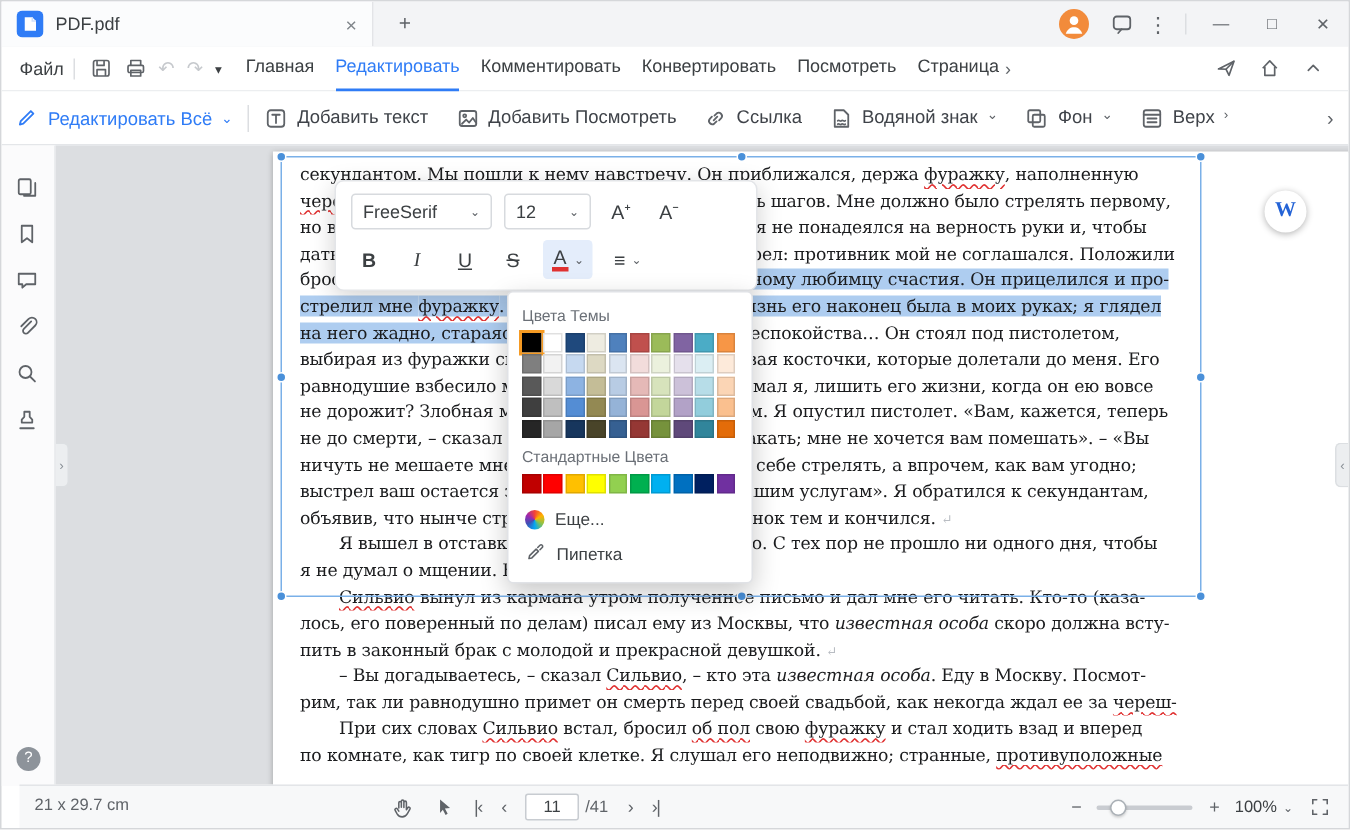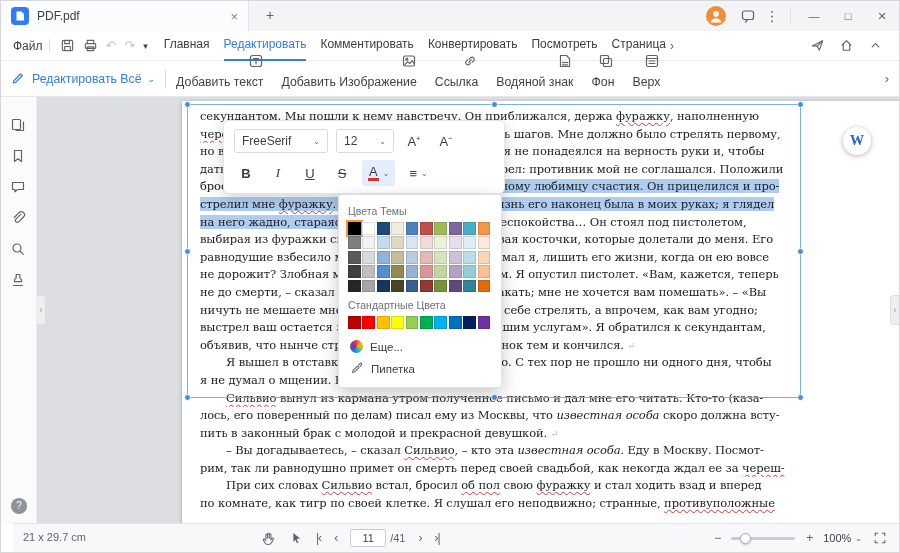--- a/index.html
+++ b/index.html
@@ -30,21 +30,21 @@
   .menu-item.active{color:#2f7cf6;border-bottom:2px solid #2f7cf6;}
   .menu-overflow{font-size:12px;color:#5f6368;margin-left:4px;}
   .mb-right{margin-left:auto;display:flex;gap:6px;}
 
   
   .ribbon{position:absolute;top:60px;left:0;right:0;height:36px;background:#fff;border-bottom:1px solid #e4e6e9;display:flex;align-items:center;padding:0 10px;box-sizing:border-box;}
   .edit-all{display:flex;align-items:center;gap:6px;color:#2f7cf6;font-size:12.3px;white-space:nowrap;}
   .edit-all .caret{font-size:9px;}
   .vsep.tall{height:18px;margin:0 10px;}
   .ribbon-items{display:flex;gap:18px;flex:1;}
-  .ritem{display:flex;align-items:flex-end;gap:6px;font-size:12.3px;color:#3f4349;white-space:nowrap;flex-direction:column;}
+  .ritem{display:flex;align-items:flex-start;gap:6px;font-size:12.3px;color:#3f4349;white-space:nowrap;}
   .ritem .caret{font-size:9px;color:#5f6368;}
   .ric{display:inline-flex;}
   .ribbon-overflow{color:#5f6368;font-size:13px;margin-left:4px;}
 
   
   .sidebar{position:absolute;top:96px;left:0;width:36px;bottom:28px;background:#fbfbfc;border-right:1px solid #ebedef;box-sizing:border-box;}
   #sidebarIcons{display:flex;flex-direction:column;align-items:center;gap:14px;padding-top:20px;}
   .sb-item{width:17px;height:17px;display:inline-flex;}
   .help{position:absolute;bottom:10px;left:10px;width:16px;height:16px;border-radius:50%;background:#8d939a;color:#fff;font-size:10px;text-align:center;line-height:16px;}
 
@@ -219,21 +219,21 @@
           <span>Добавить текст</span>
         </div>
         <div class="ritem">
           <span class="ric">
             <svg width="16" height="16" viewBox="0 0 16 16" fill="none" stroke="#5f6368" stroke-width="1.2" stroke-linecap="round" stroke-linejoin="round">
               <rect x="2.5" y="3" width="11" height="10" rx="1.5"></rect>
               <circle cx="5.8" cy="6.2" r="1"></circle>
               <path d="M4 11.5l2.8-2.8 2 2 2.4-3 2.3 3.3"></path>
             </svg>
           </span>
-          <span>Добавить Изображение</span>
+          <span>Добавить Посмотреть</span>
         </div>
         <div class="ritem">
           <span class="ric">
             <svg width="16" height="16" viewBox="0 0 16 16" fill="none" stroke="#5f6368" stroke-width="1.2" stroke-linecap="round" stroke-linejoin="round">
               <path d="M6.8 9.2l2.4-2.4M5.6 6.8L4.2 8.2a2.2 2.2 0 0 0 3.1 3.1l1.4-1.4M10.4 9.2l1.4-1.4a2.2 2.2 0 0 0-3.1-3.1L7.3 6.1"></path>
             </svg>
           </span>
           <span>Ссылка</span>
         </div>
         <div class="ritem">

